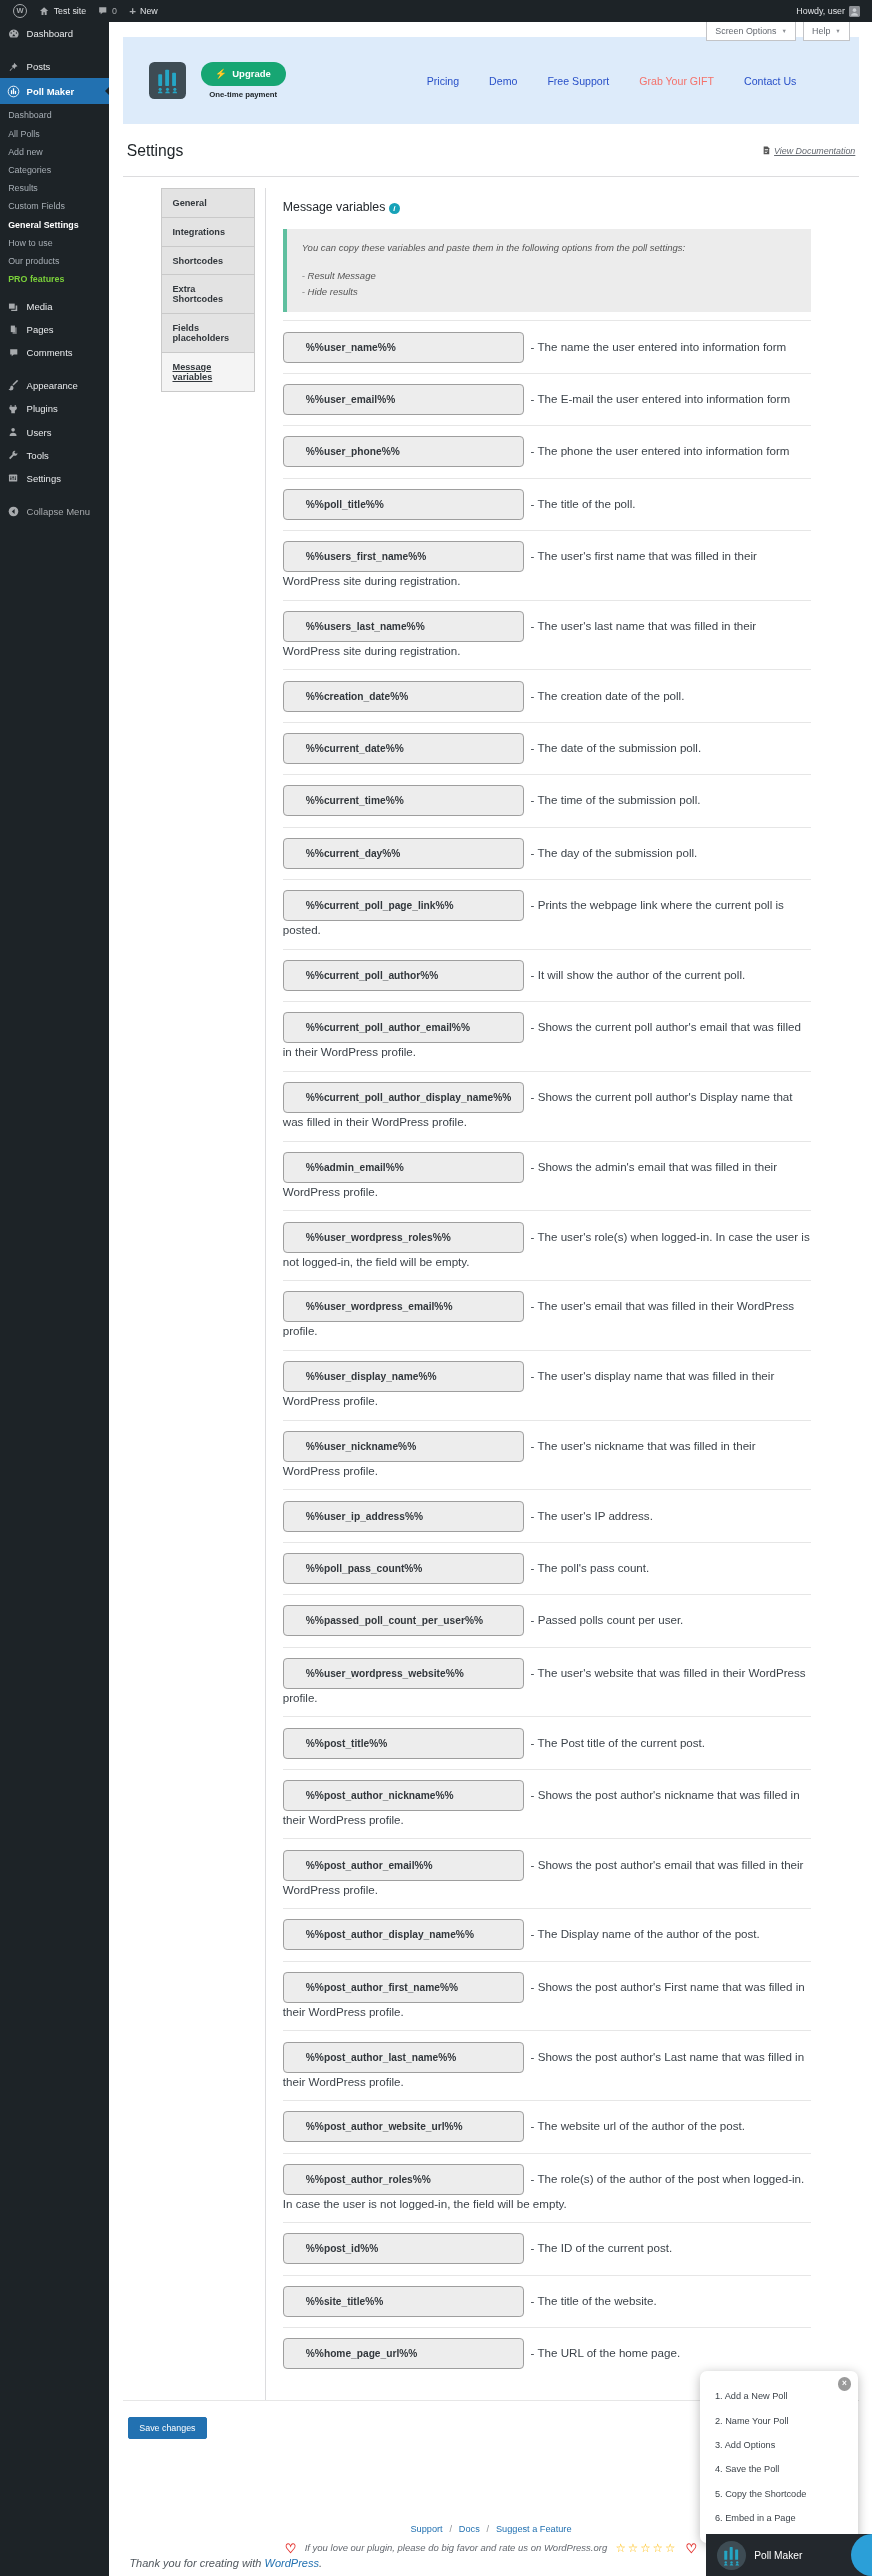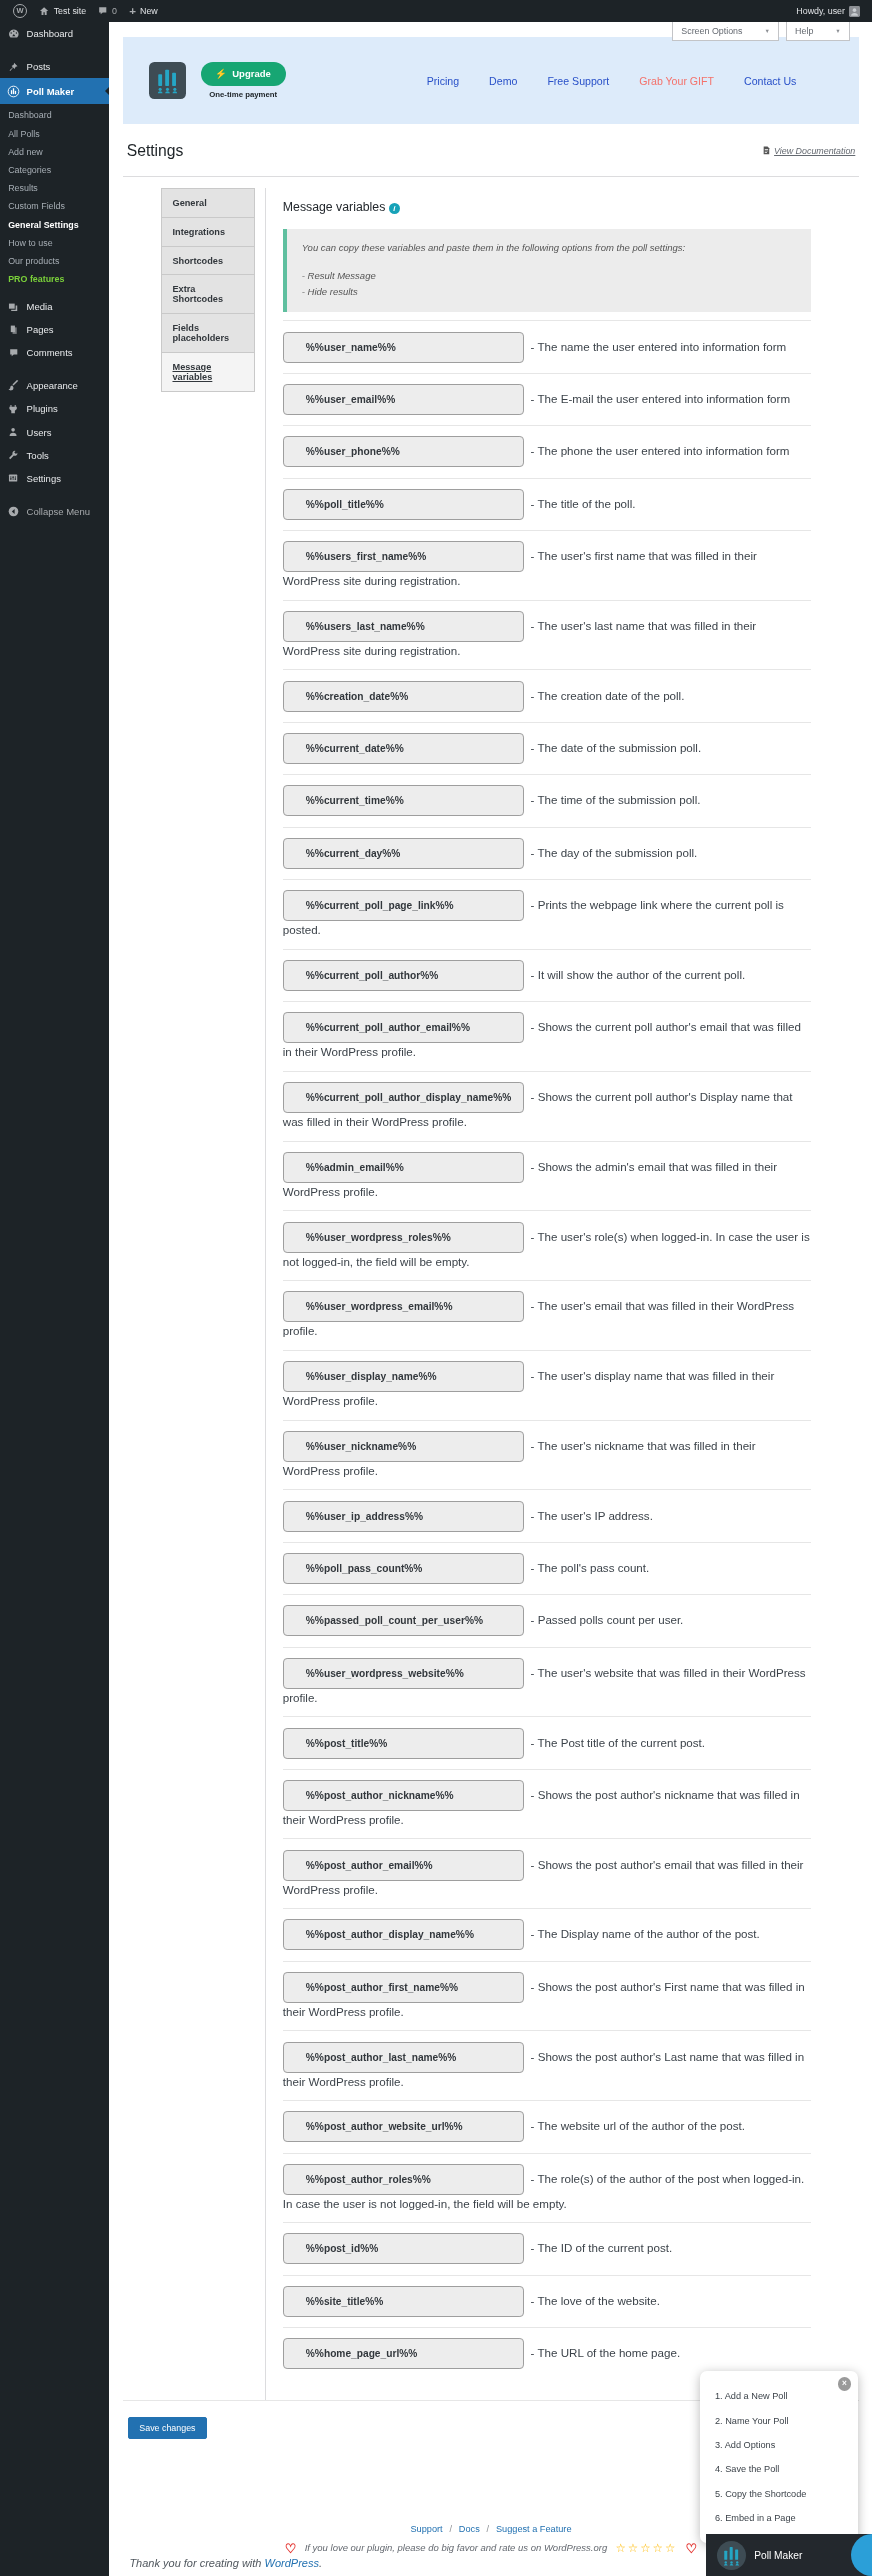--- a/index.html
+++ b/index.html
@@ -28,21 +28,21 @@
   .menu-item.muted{color:#a7aaad;}
   .mi-sep{height:9.5px;}
   .submenu{padding:2.7px 0 6.8px 0;}
   .submenu-item{padding:4.1px 5.5px 4.1px 8.2px;color:#a7aeb5;font-size:8.9px;cursor:pointer;}
   .submenu-item.active{color:#fff;font-weight:bold;text-decoration:none;}
   .submenu-item.pro{color:#7ad03a;font-weight:bold;}
   
   .content{position:absolute;top:22px;left:109px;right:0;bottom:0;background:#fff;}
   .toolbar-tabs{position:absolute;top:0;right:23px;display:flex;z-index:20;}
   .ttab{background:#fff;border:0.7px solid #c3c4c7;border-top:none;padding:4.1px 8.2px;font-size:8.9px;
-        color:#646970;margin-left:6.8px;cursor:pointer;display:inline-flex;align-items:center;gap:22px;}
+        color:#646970;margin-left:6.8px;cursor:pointer;display:inline-flex;align-items:center;gap:5px;}
   .caret{font-size:5.5px;color:#8c8f94;}
   .banner{margin:15px 13.6px 0;height:87px;background:#ddebfa;display:flex;align-items:center;padding:0 26px;box-sizing:border-box;}
   .logo-box{width:37px;height:37px;display:inline-block;}
   .logo-box svg{display:block;}
   .upgrade-wrap{display:inline-flex;flex-direction:column;align-items:center;margin-left:15px;}
   .upg-btn{background:#17a673;color:#fff;font-weight:bold;font-size:9.5px;padding:6.1px 15px;border-radius:15px;
            cursor:pointer;display:inline-flex;align-items:center;gap:4.8px;}
   .upg-sub{font-size:7.8px;font-weight:bold;color:#1d2327;margin-top:4.1px;}
   .banner-nav{margin-left:auto;margin-right:37px;display:flex;}
   .nav-link{font-size:10.6px;color:#2850c8;margin-left:30px;cursor:pointer;}
@@ -371,21 +371,21 @@
           <div class="var-row"><span class="var-box">%%user_wordpress_website%%</span><span class="var-desc">- The user's website that was filled in their WordPress profile.</span></div>
           <div class="var-row"><span class="var-box">%%post_title%%</span><span class="var-desc">- The Post title of the current post.</span></div>
           <div class="var-row"><span class="var-box">%%post_author_nickname%%</span><span class="var-desc">- Shows the post author's nickname that was filled in their WordPress profile.</span></div>
           <div class="var-row"><span class="var-box">%%post_author_email%%</span><span class="var-desc">- Shows the post author's email that was filled in their WordPress profile.</span></div>
           <div class="var-row"><span class="var-box">%%post_author_display_name%%</span><span class="var-desc">- The Display name of the author of the post.</span></div>
           <div class="var-row"><span class="var-box">%%post_author_first_name%%</span><span class="var-desc">- Shows the post author's First name that was filled in their WordPress profile.</span></div>
           <div class="var-row"><span class="var-box">%%post_author_last_name%%</span><span class="var-desc">- Shows the post author's Last name that was filled in their WordPress profile.</span></div>
           <div class="var-row"><span class="var-box">%%post_author_website_url%%</span><span class="var-desc">- The website url of the author of the post.</span></div>
           <div class="var-row"><span class="var-box">%%post_author_roles%%</span><span class="var-desc">- The role(s) of the author of the post when logged-in. In case the user is not logged-in, the field will be empty.</span></div>
           <div class="var-row"><span class="var-box">%%post_id%%</span><span class="var-desc">- The ID of the current post.</span></div>
-          <div class="var-row"><span class="var-box">%%site_title%%</span><span class="var-desc">- The love of the website.</span></div>
+          <div class="var-row"><span class="var-box">%%site_title%%</span><span class="var-desc">- The title of the website.</span></div>
           <div class="var-row"><span class="var-box">%%home_page_url%%</span><span class="var-desc">- The URL of the home page.</span></div>
         </div>
     </div>
   </div>
 
   <div class="save-row">
     <button class="save-btn">Save changes</button>
   </div>
 
   <div class="popup">

